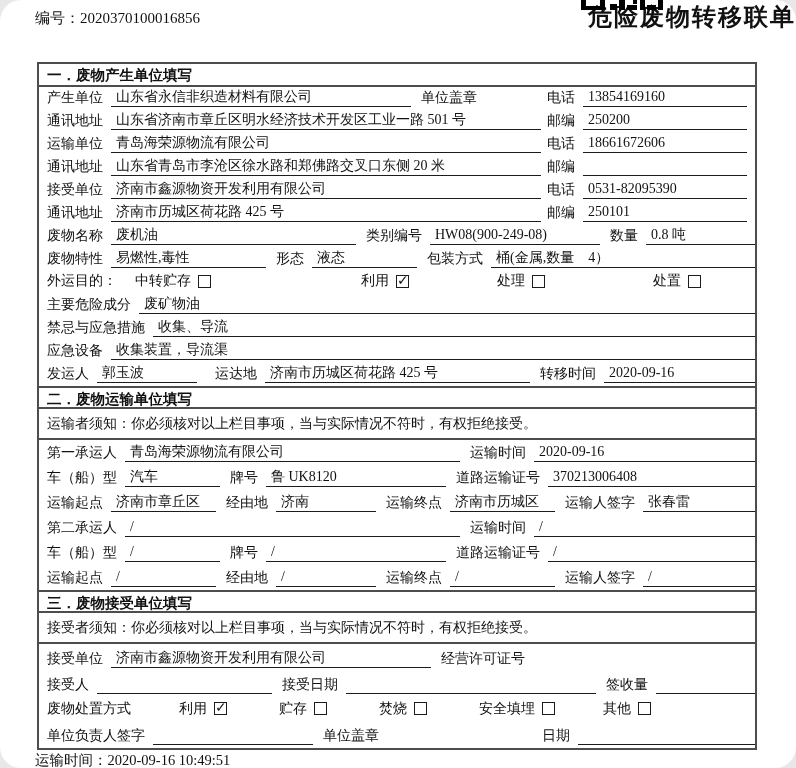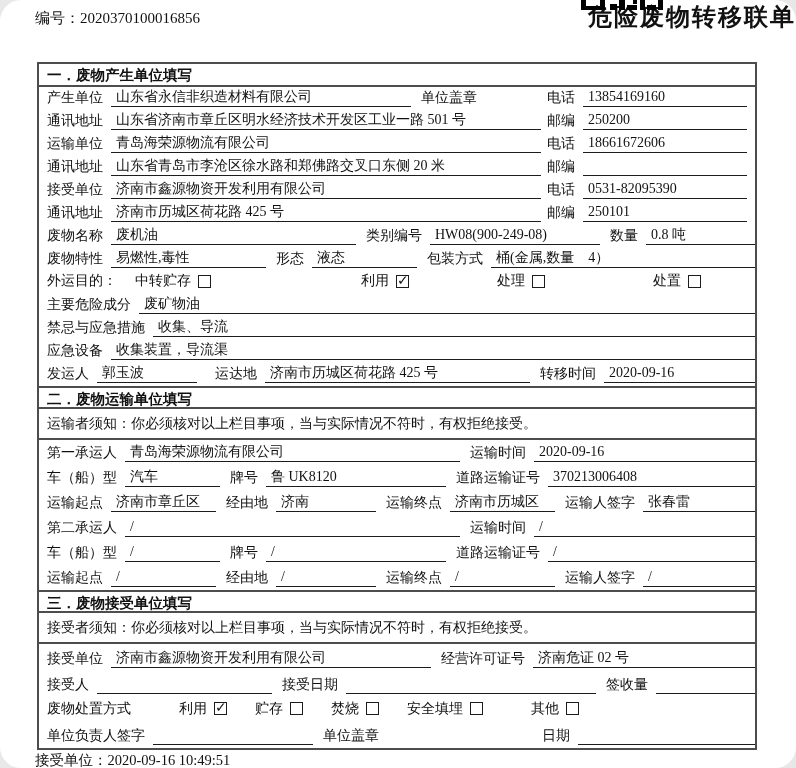--- a/index.html
+++ b/index.html
@@ -32,21 +32,21 @@
   .cb { display:inline-block; width:13px; height:13px; border:1.5px solid #1c1c1c; margin-left:7px; position:relative; background:#fff; }
   .cb.checked::after { content:"\2713"; position:absolute; left:0px; top:-4px; font-size:14px; color:#111; }
 
   .footer { position:absolute; left:35px; top:751px; font-size:14.5px; white-space:nowrap; }
 
   
   .w100{width:100px}.w105{width:105px}.w155{width:155px}.w160{width:160px}.w170{width:170px}
   .w175{width:175px}.w180{width:180px}.w245{width:245px}.w250{width:250px}.w265{width:265px}
   .w300{width:300px}.w320{width:320px}.w335{width:335px}.w430{width:430px}.w95{width:95px}
   .ml10{margin-left:10px}.ml18{margin-left:18px}.ml40{margin-left:40px}.ml48{margin-left:48px}
-  .ml52{margin-left:28px}.ml88{margin-left:88px}.ml108{margin-left:108px}.ml150{margin-left:150px}
+  .ml52{margin-left:52px}.ml88{margin-left:88px}.ml108{margin-left:108px}.ml150{margin-left:150px}
   .ml155{margin-left:155px}
 </style>
 </head>
 <body>
 
 <div class="doc">
 
   <div class="serial"><span>编号：</span><span>2020370100016856</span></div>
 
   <div class="title">危险废物转移联单</div>
@@ -244,21 +244,20 @@
     </div>
 
     <div class="sec mid">三．废物接受单位填写</div>
 
     <div class="notice">接受者须知：你必须核对以上栏目事项，当与实际情况不符时，有权拒绝接受。</div>
 
     <div class="row t27">
       <span class="lbl">接受单位</span>
       <span class="val w320">济南市鑫源物资开发利用有限公司</span>
       <span class="lbl ml10">经营许可证号</span>
-      <span class="val fill">济南危证 02 号</span>
     </div>
 
     <div class="row t26">
       <span class="lbl">接受人</span>
       <span class="val w175"></span>
       <span class="lbl ml10">接受日期</span>
       <span class="val w250"></span>
       <span class="lbl ml10">签收量</span>
       <span class="val fill"></span>
     </div>
@@ -290,15 +289,15 @@
     <div class="row tall">
       <span class="lbl">单位负责人签字</span>
       <span class="val w160"></span>
       <span class="lbl ml10">单位盖章</span>
       <span class="lbl ml155">日期</span>
       <span class="val fill"></span>
     </div>
 
   </div>
 
-  <div class="footer"><span>接受单位：</span><span>2020-09-16 10:49:51</span></div>
+  <div class="footer"><span>运输时间：</span><span>2020-09-16 10:49:51</span></div>
 
 </div>
 
 </body></html>

